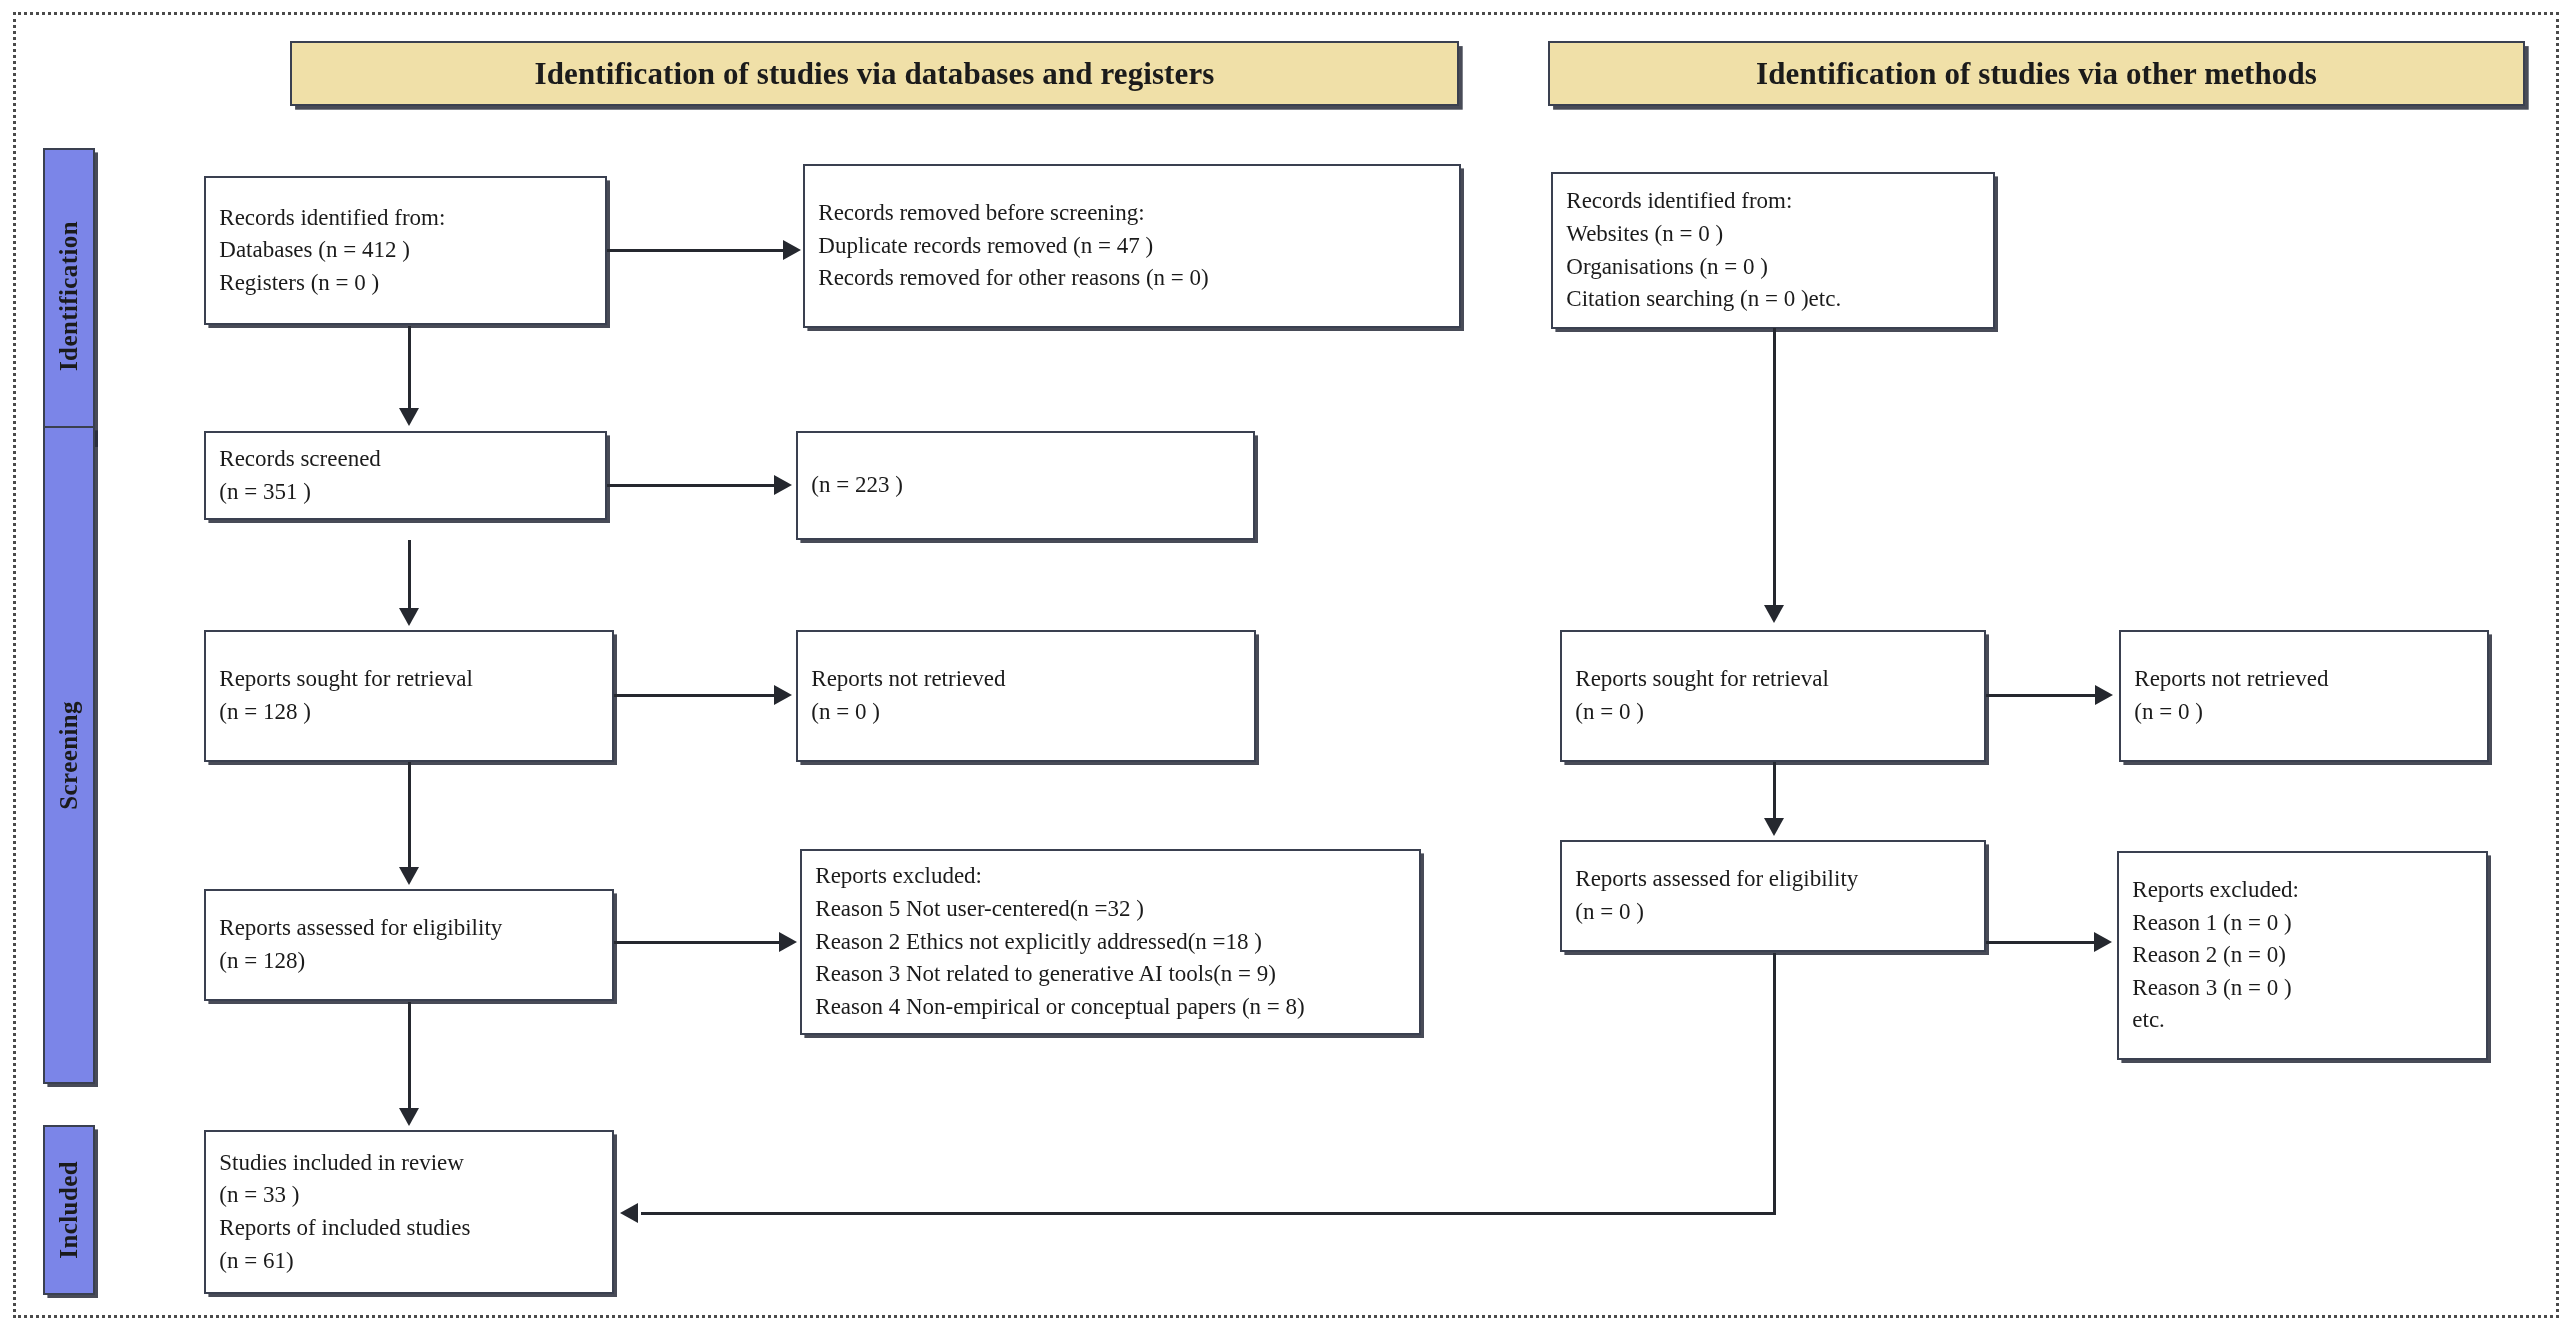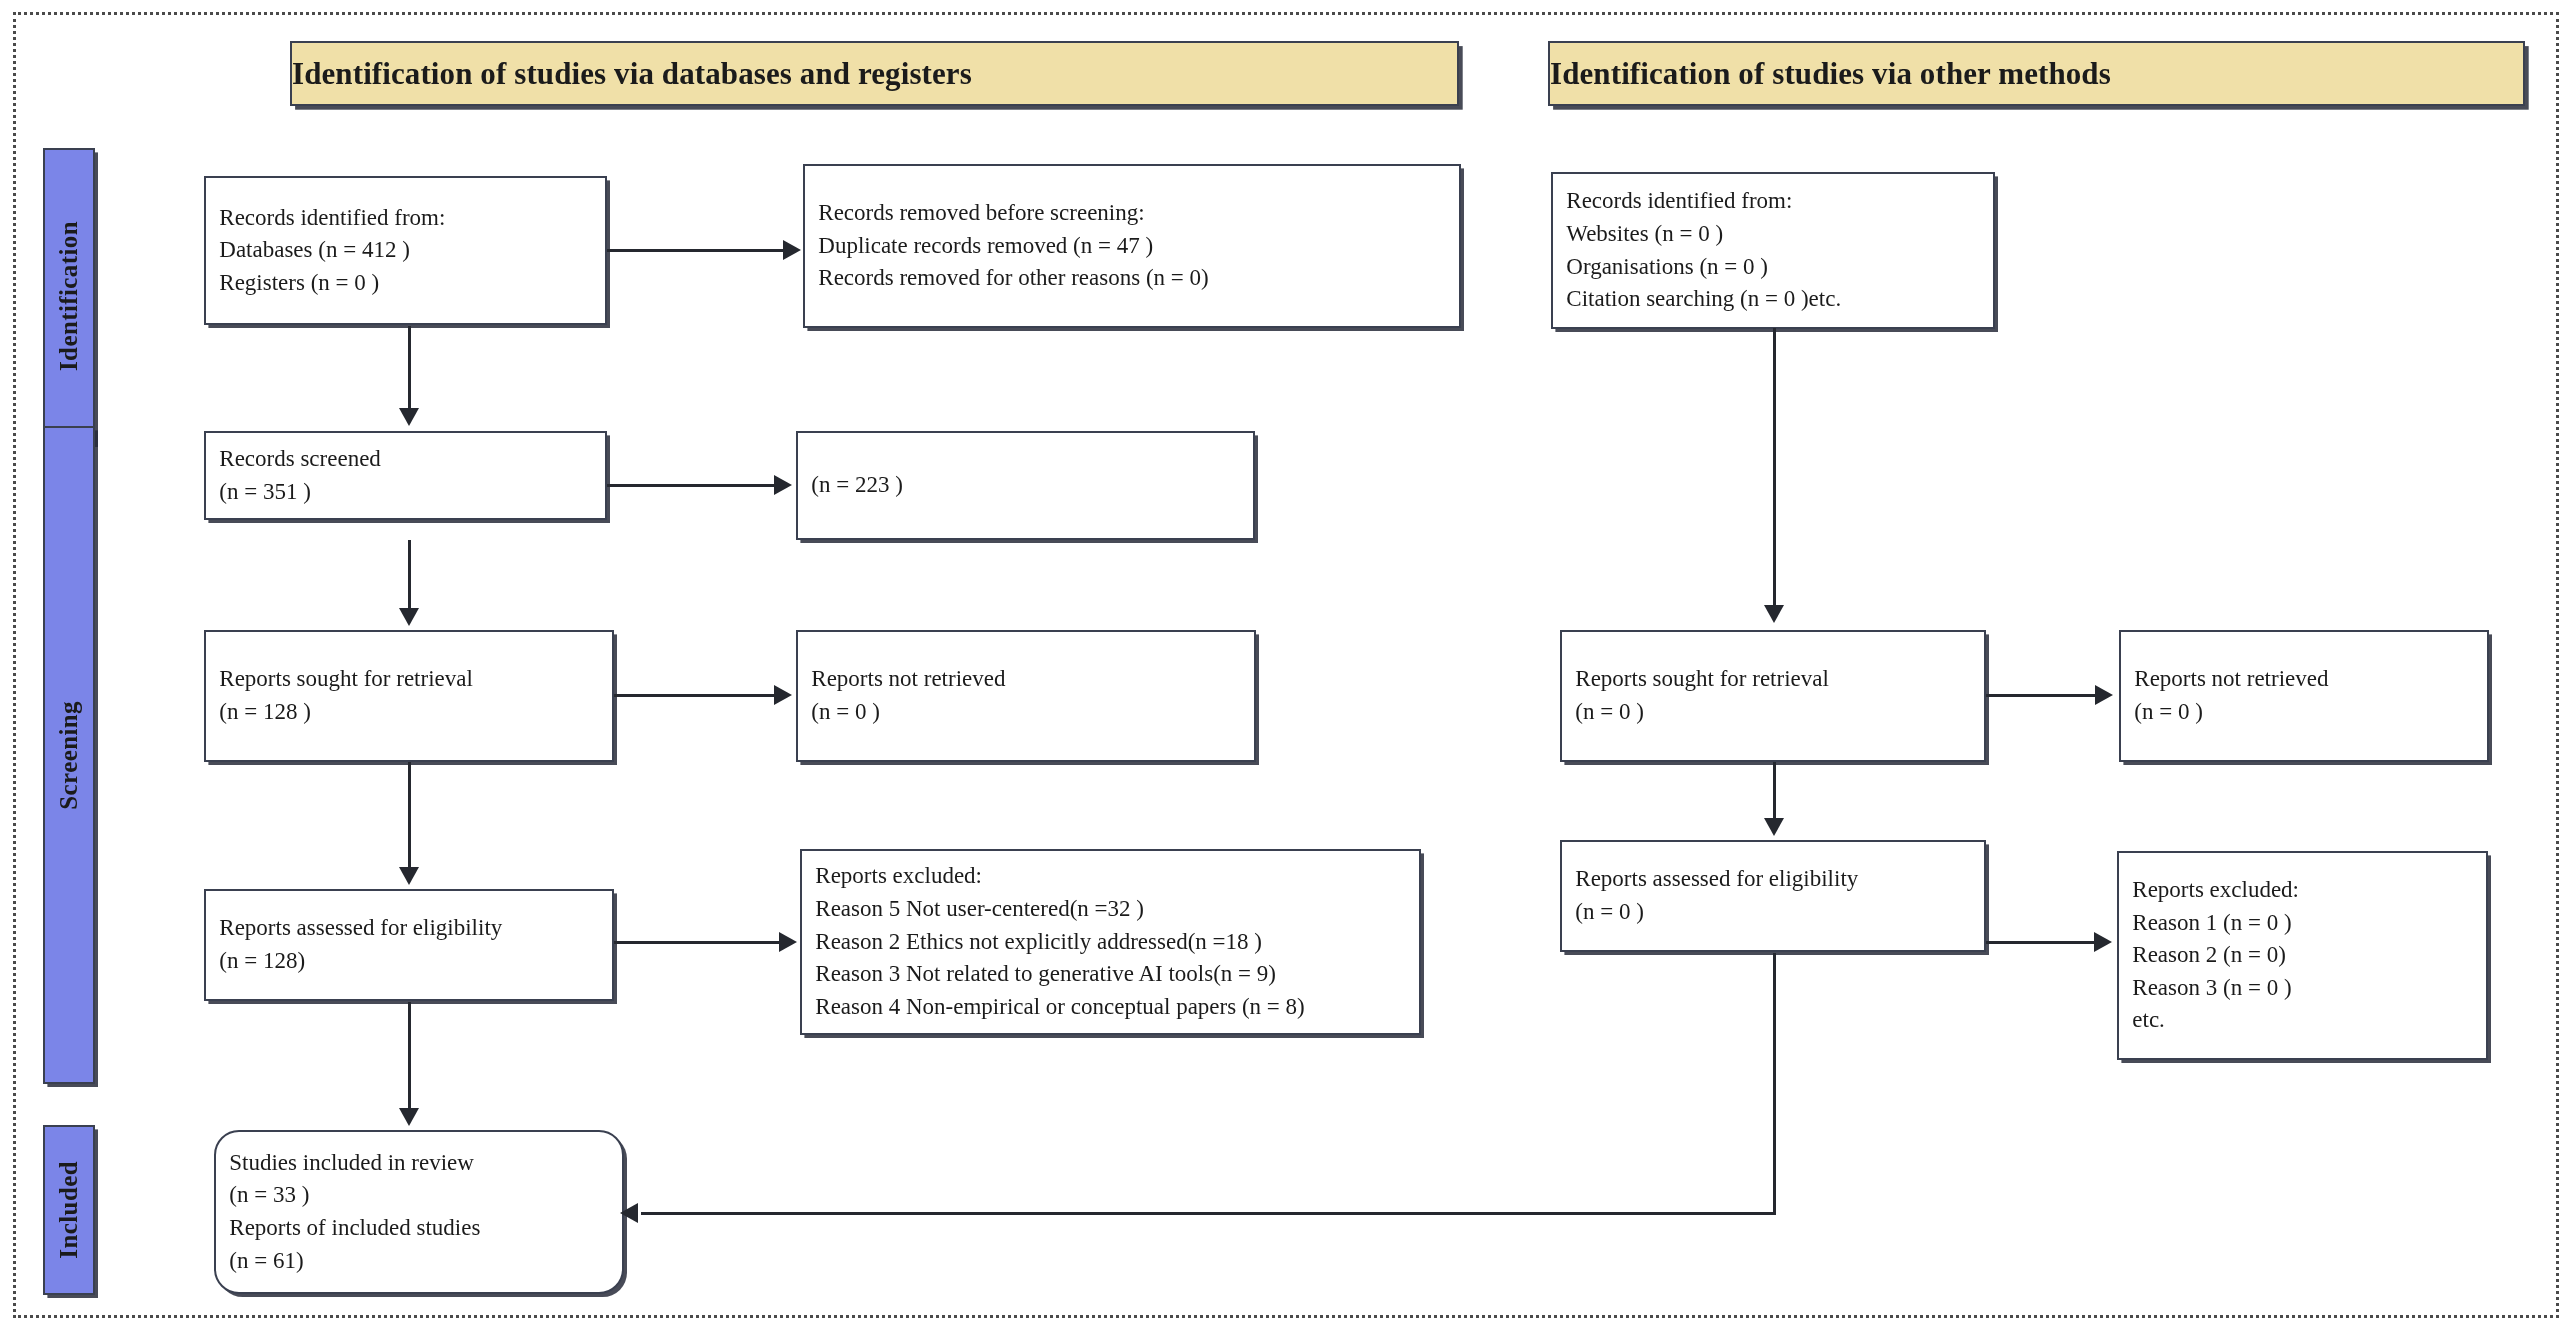--- a/index.html
+++ b/index.html
@@ -52,20 +52,21 @@
 
   
   .banner {
     position: absolute;
     box-sizing: border-box;
     background: #f0e0a8;
     border: 2.2px solid #3a4050;
     box-shadow: 4.4px 4.4px 0 -0.7px rgba(40,44,58,0.85);
     display: flex;
     align-items: center;
+    justify-content: center;
     text-align: center;
   }
   .banner span {
     font-size: 31px;
     font-weight: bold;
     color: #1b1b1b;
     letter-spacing: 0.1px;
   }
 
   
@@ -182,21 +183,21 @@
   </div>
 
   <div class="box" style="left:800px; top:849px; width:621px; height:186px;">
     <div class="line">Reports excluded:</div>
     <div class="line">Reason 5 Not user-centered(n =32 )</div>
     <div class="line">Reason 2 Ethics not explicitly addressed(n =18 )</div>
     <div class="line">Reason 3 Not related to generative AI tools(n = 9)</div>
     <div class="line">Reason 4 Non-empirical or conceptual papers (n = 8)</div>
   </div>
 
-  <div class="box" style="left:214px; top:1130px; width:410px; height:164px;border-radius:25px;">
+  <div class="box" style="left:204px; top:1130px; width:410px; height:164px;">
     <div class="line">Studies included in review</div>
     <div class="line">(n = 33 )</div>
     <div class="line">Reports of included studies</div>
     <div class="line">(n = 61)</div>
   </div>
 
   <div class="box" style="left:1551px; top:172px; width:444px; height:157px;">
     <div class="line">Records identified from:</div>
     <div class="line">Websites (n = 0 )</div>
     <div class="line">Organisations (n = 0 )</div>

